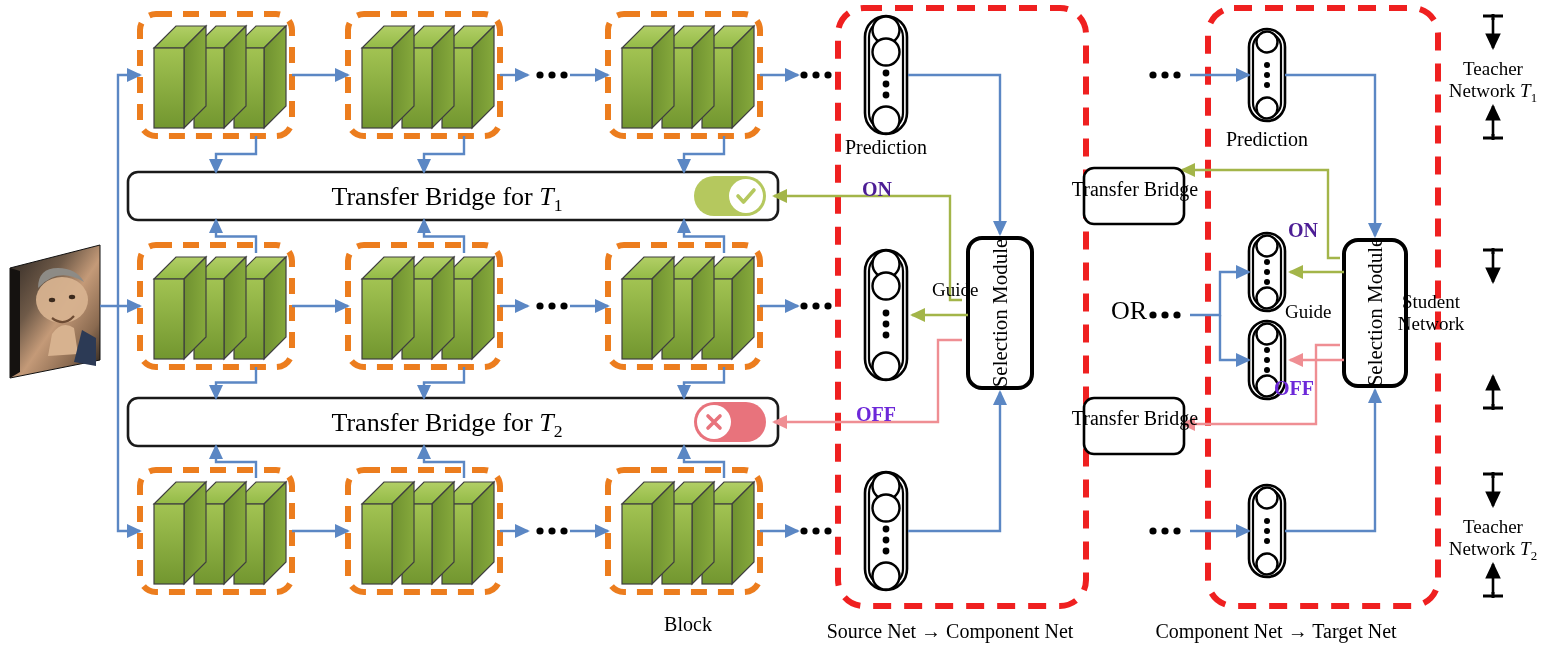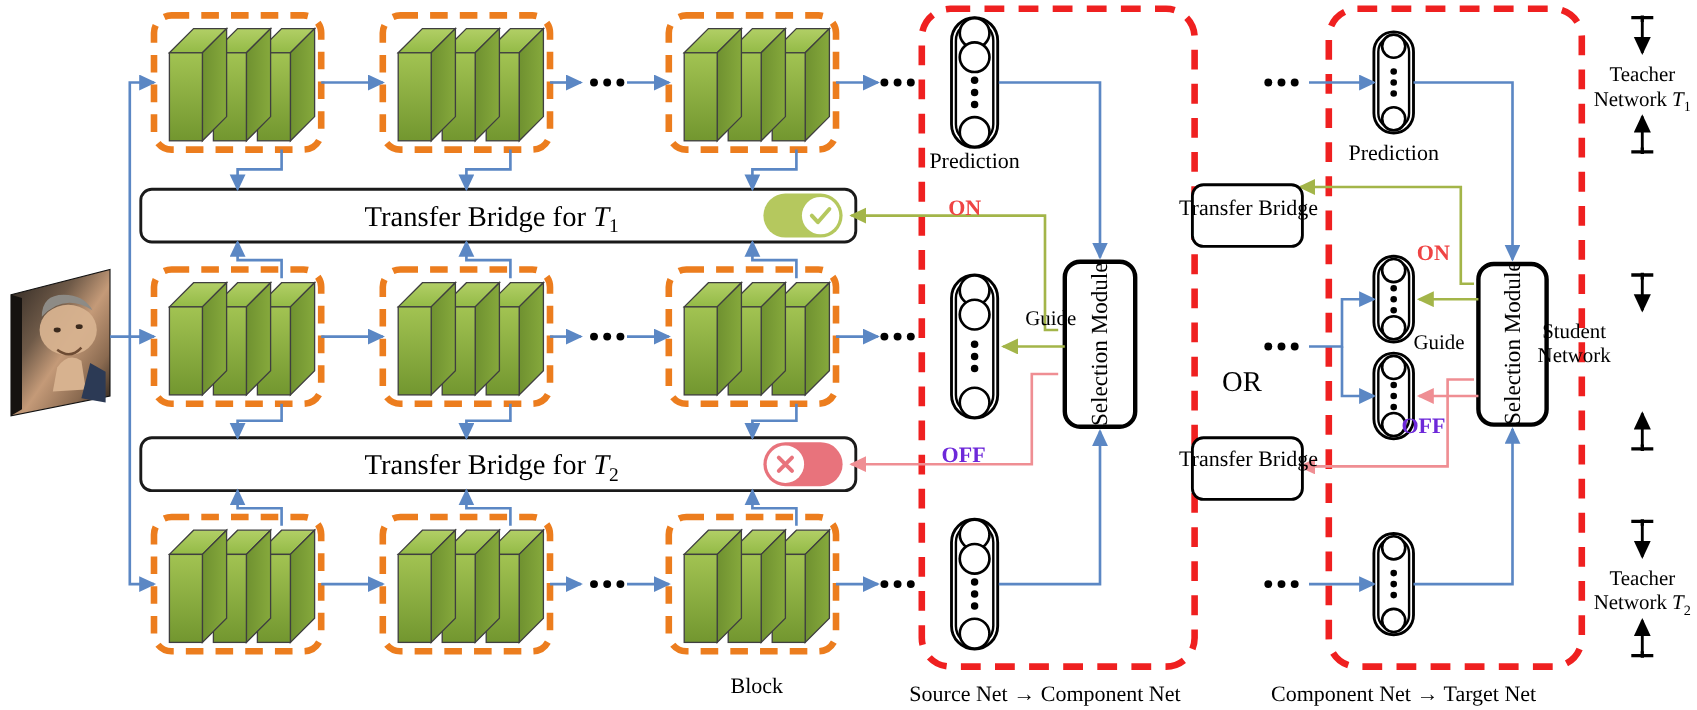--- a/index.html
+++ b/index.html
@@ -6,21 +6,21 @@
   body{width:1543px;height:645px;position:relative;overflow:hidden;
        font-family:"Liberation Serif","DejaVu Serif",serif;color:#000;}
   #stage{position:absolute;left:0;top:0;width:1543px;height:645px;}
   svg.layer{position:absolute;left:0;top:0;width:1543px;height:645px;overflow:visible;}
   .txt{position:absolute;white-space:nowrap;font-family:"Liberation Serif","DejaVu Serif",serif;}
   .center{transform:translateX(-50%);text-align:center;}
   .blk{font-size:20px;}
   .cap{font-size:20px;}
   .bridge-label{font-size:26px;text-align:center;}
   .onoff{font-weight:bold;font-size:20px;font-family:"Liberation Serif","DejaVu Serif",serif;}
-  .on-col{color:#ef4444;text-align:center;}
+  .on-col{color:#4c1d95;text-align:center;}
   .off-col{color:#6d28d9;}
   .guide{font-size:19px;margin-left:12px;}
   .orlbl{font-size:26px;}
   .selmod{font-size:21px;}
   .side{font-size:19px;line-height:1.15;text-align:center;}
   sub{font-size:.68em;}
   .cal{font-family:"Liberation Serif","DejaVu Serif",serif;font-style:italic;}
 </style>
 </head>
 <body>
@@ -338,21 +338,21 @@
   <div class="txt center" style="left:886px;top:594px;font-size:20px;opacity:0;">Prediction</div>
 
   <div class="txt onoff on-col" style="left:862px;top:178px;">ON</div>
   <div class="txt onoff off-col" style="left:856px;top:403px;">OFF</div>
   <div class="txt guide" style="left:920px;top:279px;">Guide</div>
 
   <div class="txt selmod" style="left:1000px;top:313px;transform:translate(-50%,-50%) rotate(-90deg);">Selection Module</div>
 
   <div class="txt center" style="left:1267px;top:128px;font-size:20px;">Prediction</div>
 
-  <div class="txt center orlbl" style="left:1129px;top:296px;margin-top:36px;">OR</div>
+  <div class="txt center orlbl" style="left:1129px;top:296px;">OR</div>
 
   <div class="txt center" style="left:1135px;top:178px;font-size:20px;line-height:1.1;text-align:center;">
     <span>Transfer Bridge</span>
   </div>
   <div class="txt center" style="left:1135px;top:407px;font-size:20px;line-height:1.1;text-align:center;">
     <span>Transfer Bridge</span>
   </div>
 
   <div class="txt onoff on-col" style="left:1288px;top:219px;">ON</div>
   <div class="txt onoff off-col" style="left:1274px;top:377px;">OFF</div>

